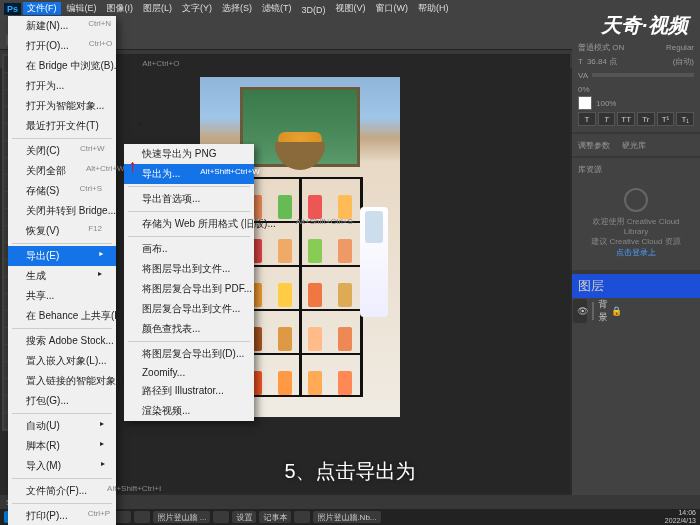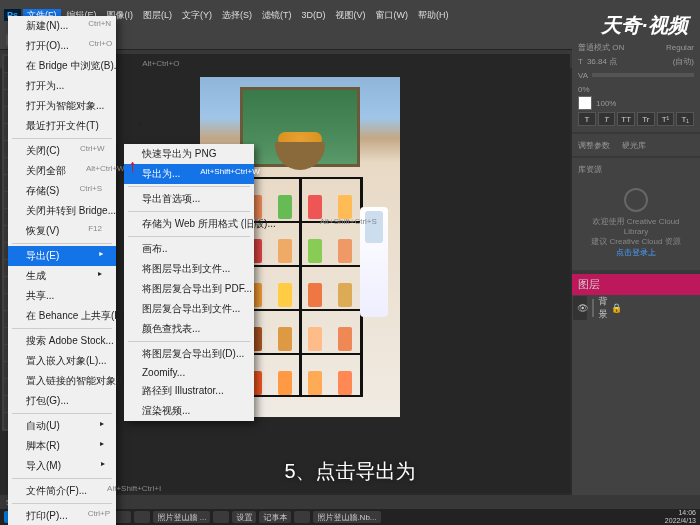--- a/index.html
+++ b/index.html
@@ -1,17 +1,17 @@
 <!DOCTYPE html>
 <html><head>
 <meta charset="utf-8">
 <style>
 *{margin:0;padding:0;box-sizing:border-box;font-family:"Microsoft YaHei",sans-serif;user-select:none}
 body{background:#2a2a2a;width:700px;height:525px;overflow:hidden;position:relative;font-size:10px;color:#ccc}
-.topbar{background:#424242;height:16px;display:flex;align-items:center;padding:15px 4px;gap:2px}
+.topbar{background:#424242;height:16px;display:flex;align-items:flex-end;padding:15px 4px;gap:2px}
 .topbar span{padding:0 4px;font-size:9px;color:#ddd}
 .topbar .hl{background:#1473e6;color:#fff}
 .optbar{background:#424242;height:20px;border-bottom:1px solid #222;display:flex;align-items:center;padding:0 6px;gap:6px}
 .optbar .ic{width:12px;height:12px;background:#555;border-radius:2px}
 .toolbar{position:absolute;left:2px;top:54px;width:26px;background:#424242;display:flex;flex-direction:column;gap:1px;padding:2px}
 .toolbar .t{width:22px;height:16px;background:#383838;border-radius:2px;display:flex;align-items:center;justify-content:center;font-size:9px;color:#aaa}
 .toolbar .sel{background:#333}
 .tabs{background:#383838;height:18px;display:flex;align-items:center;padding:0 8px;font-size:9px;color:#aaa}
 .canvas-wrap{position:absolute;left:30px;top:54px;right:130px;bottom:32px;background:#262626;overflow:hidden}
 .canvas{position:absolute;left:50%;top:44%;transform:translate(-50%,-50%);width:200px;height:340px;background:#fff}
@@ -29,21 +29,21 @@
 .cooler::before{content:'';position:absolute;top:4px;left:50%;transform:translateX(-50%);width:18px;height:32px;background:#cde;border-radius:3px}
 .caption{position:absolute;bottom:40px;left:50%;transform:translateX(-50%);font-size:20px;color:#fff;text-shadow:0 0 4px rgba(0,0,0,.6);white-space:nowrap}
 .watermark{position:absolute;top:12px;right:12px;font-size:20px;font-weight:bold;color:#fff;font-style:italic}
 .right-panel{position:absolute;right:0;top:36px;width:128px;bottom:16px;background:#383838;display:flex;flex-direction:column;gap:2px;font-size:9px}
 .pgroup{background:#424242;padding:4px 6px}
 .pgroup .row{display:flex;align-items:center;gap:4px;height:14px}
 .pgroup .sl{flex:1;height:4px;background:#555;position:relative}
 .pgroup .sw{width:14px;height:14px;background:#fff;border:1px solid #666}
 .pgroup .label{color:#999;font-size:8px}
 .layers{flex:1;background:#424242;margin-top:2px;display:flex;flex-direction:column}
-.layers .hd{background:#be185d;padding:3px 6px;font-size:11px;color:#ccc}
+.layers .hd{background:#1d4ed8;padding:3px 6px;font-size:13px;color:#ccc}
 .layers .item{display:flex;align-items:center;gap:4px;padding:3px 4px;background:#333;margin:1px}
 .layers .thumb{width:24px;height:18px;background:linear-gradient(#8fb5d9,#e8d9c5);border:1px solid #666}
 .cc{text-align:center;padding:8px 4px;color:#888;font-size:8px}
 .cc .ic{width:24px;height:24px;margin:4px auto;border:2px solid #666;border-radius:50%}
 .menu{position:absolute;background:#f0f0f0;color:#222;box-shadow:3px 3px 8px rgba(0,0,0,.5);font-size:10px;z-index:100}
 .menu .mi{padding:3px 14px 3px 18px;display:flex;justify-content:space-between;gap:20px;white-space:nowrap}
 .menu .mi:hover,.menu .mi.hl{background:#1473e6;color:#fff}
 .menu .sep{height:1px;background:#ccc;margin:2px 4px}
 .menu .sub::after{content:'▸';font-size:8px}
 .m1{left:8px;top:16px;width:108px}
@@ -342,21 +342,21 @@
       <span style="color: rgb(255, 255, 255); font-size: 8px;">Alt+Shift+Ctrl+W</span>
     </div>
     <div class="sep"></div>
     <div class="mi">
       <span>导出首选项...</span>
       <span style="color: rgb(136, 136, 136); font-size: 8px;"></span>
     </div>
     <div class="sep"></div>
     <div class="mi">
       <span>存储为 Web 所用格式 (旧版)...</span>
-      <span style="color: rgb(136, 136, 136); font-size: 8px; margin-left: 24px;">Alt+Shift+Ctrl+S</span>
+      <span style="color: rgb(136, 136, 136); font-size: 8px;">Alt+Shift+Ctrl+S</span>
     </div>
     <div class="sep"></div>
     <div class="mi">
       <span>画布..</span>
       <span style="color: rgb(136, 136, 136); font-size: 8px;"></span>
     </div>
     <div class="mi">
       <span>将图层导出到文件...</span>
       <span style="color: rgb(136, 136, 136); font-size: 8px;"></span>
     </div>

